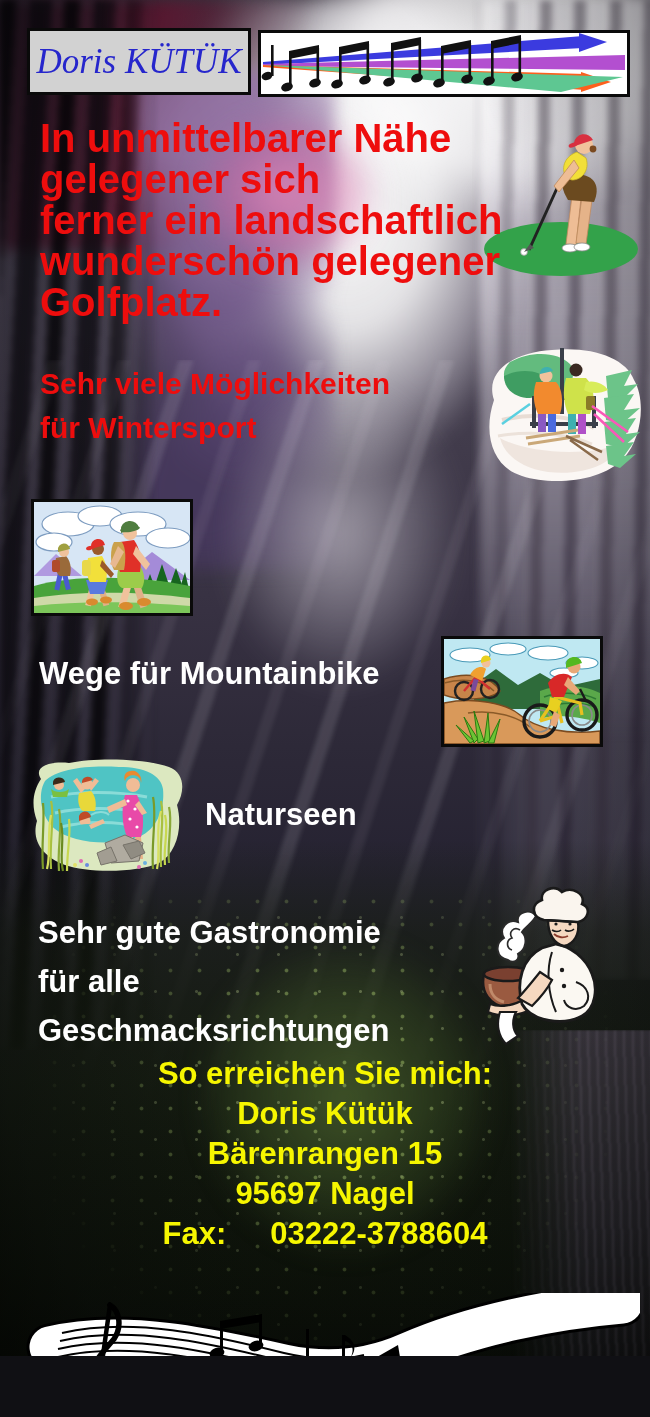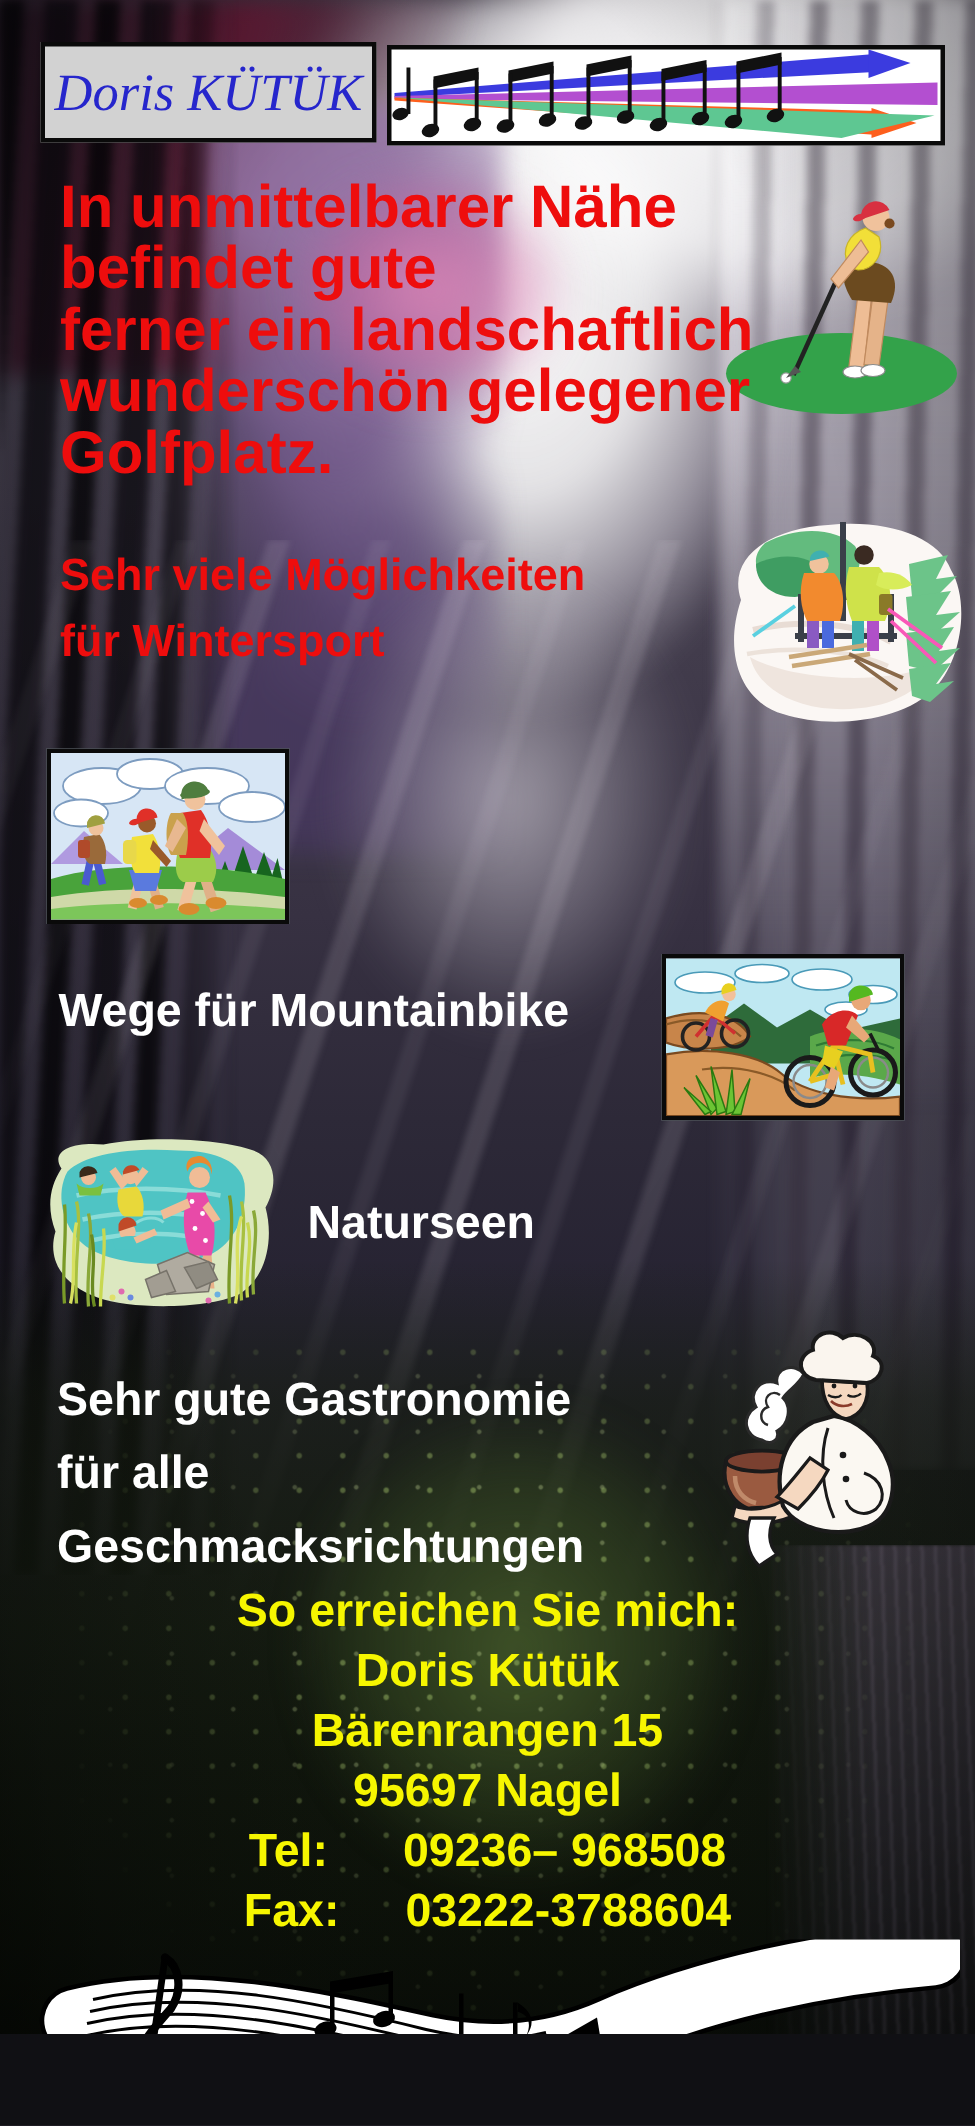--- a/index.html
+++ b/index.html
@@ -165,21 +165,21 @@
           <rect x="2" y="10" width="2.6" height="37"></rect>
           <rect x="29.5" y="5" width="2.6" height="38"></rect>
         <ellipse cx="0" cy="48" rx="6" ry="4.3" transform="rotate(-18 0 48)"></ellipse>
           <ellipse cx="28" cy="44" rx="6" ry="4.3" transform="rotate(-18 28 44)"></ellipse>
       </g>
     </svg>
   </div>
 
   <div class="layer txt red intro-block">
     <div>In unmittelbarer Nähe</div>
-    <div>befindet gute</div>
+    <div>gelegener sich</div>
     <div>ferner ein landschaftlich</div>
     <div>wunderschön gelegener</div>
     <div>Golfplatz.</div>
   </div>
 
   <div class="clip" style="left:480px;top:116px;width:162px;height:164px;">
     <svg viewBox="0 0 162 164" width="162" height="164">
       <ellipse cx="81" cy="133" rx="77" ry="27" fill="#33a24a"></ellipse>
       <circle cx="44" cy="136" r="3.4" fill="#fff" stroke="#9a9a9a" stroke-width="0.8"></circle>
       <line x1="49" y1="134" x2="78" y2="70" stroke="#222" stroke-width="3"></line>
@@ -468,24 +468,20 @@
       <path d="M88,34 C76,32 74,18 86,14 C84,4 98,-2 106,6 C116,0 130,8 126,18 C136,22 132,34 122,36 Z" fill="#faf5ee" stroke="#1a1a1a" stroke-width="2.6"></path>
       <path d="M92,34 L120,36" stroke="#1a1a1a" stroke-width="1.8"></path>
     </svg>
   </div>
 
   <div class="layer contact-block">
     <div>So erreichen Sie mich:</div>
     <div>Doris Kütük</div>
     <div>Bärenrangen 15</div>
     <div>95697 Nagel</div>
-    <div class="contact-row tel-row">
-      <span class="lbl">Tel:</span>
-      <span>09236– 968508</span>
-    </div>
     <div class="contact-row fax-row">
       <span class="lbl">Fax:</span>
       <span>03222-3788604</span>
     </div>
   </div>
 
   <div class="clip footer-staff">
     <svg viewBox="0 0 618 118" width="618" height="118">
       <path d="M28,54 C100,36 190,56 262,72 C310,82 350,76 386,60 C450,32 530,16 600,10" stroke="#000" stroke-width="47" fill="none" stroke-linecap="round"></path>
       <path d="M28,54 C100,36 190,56 262,72 C310,82 350,76 386,60 C450,32 530,16 600,10" stroke="#fff" stroke-width="41" fill="none" stroke-linecap="round"></path>

